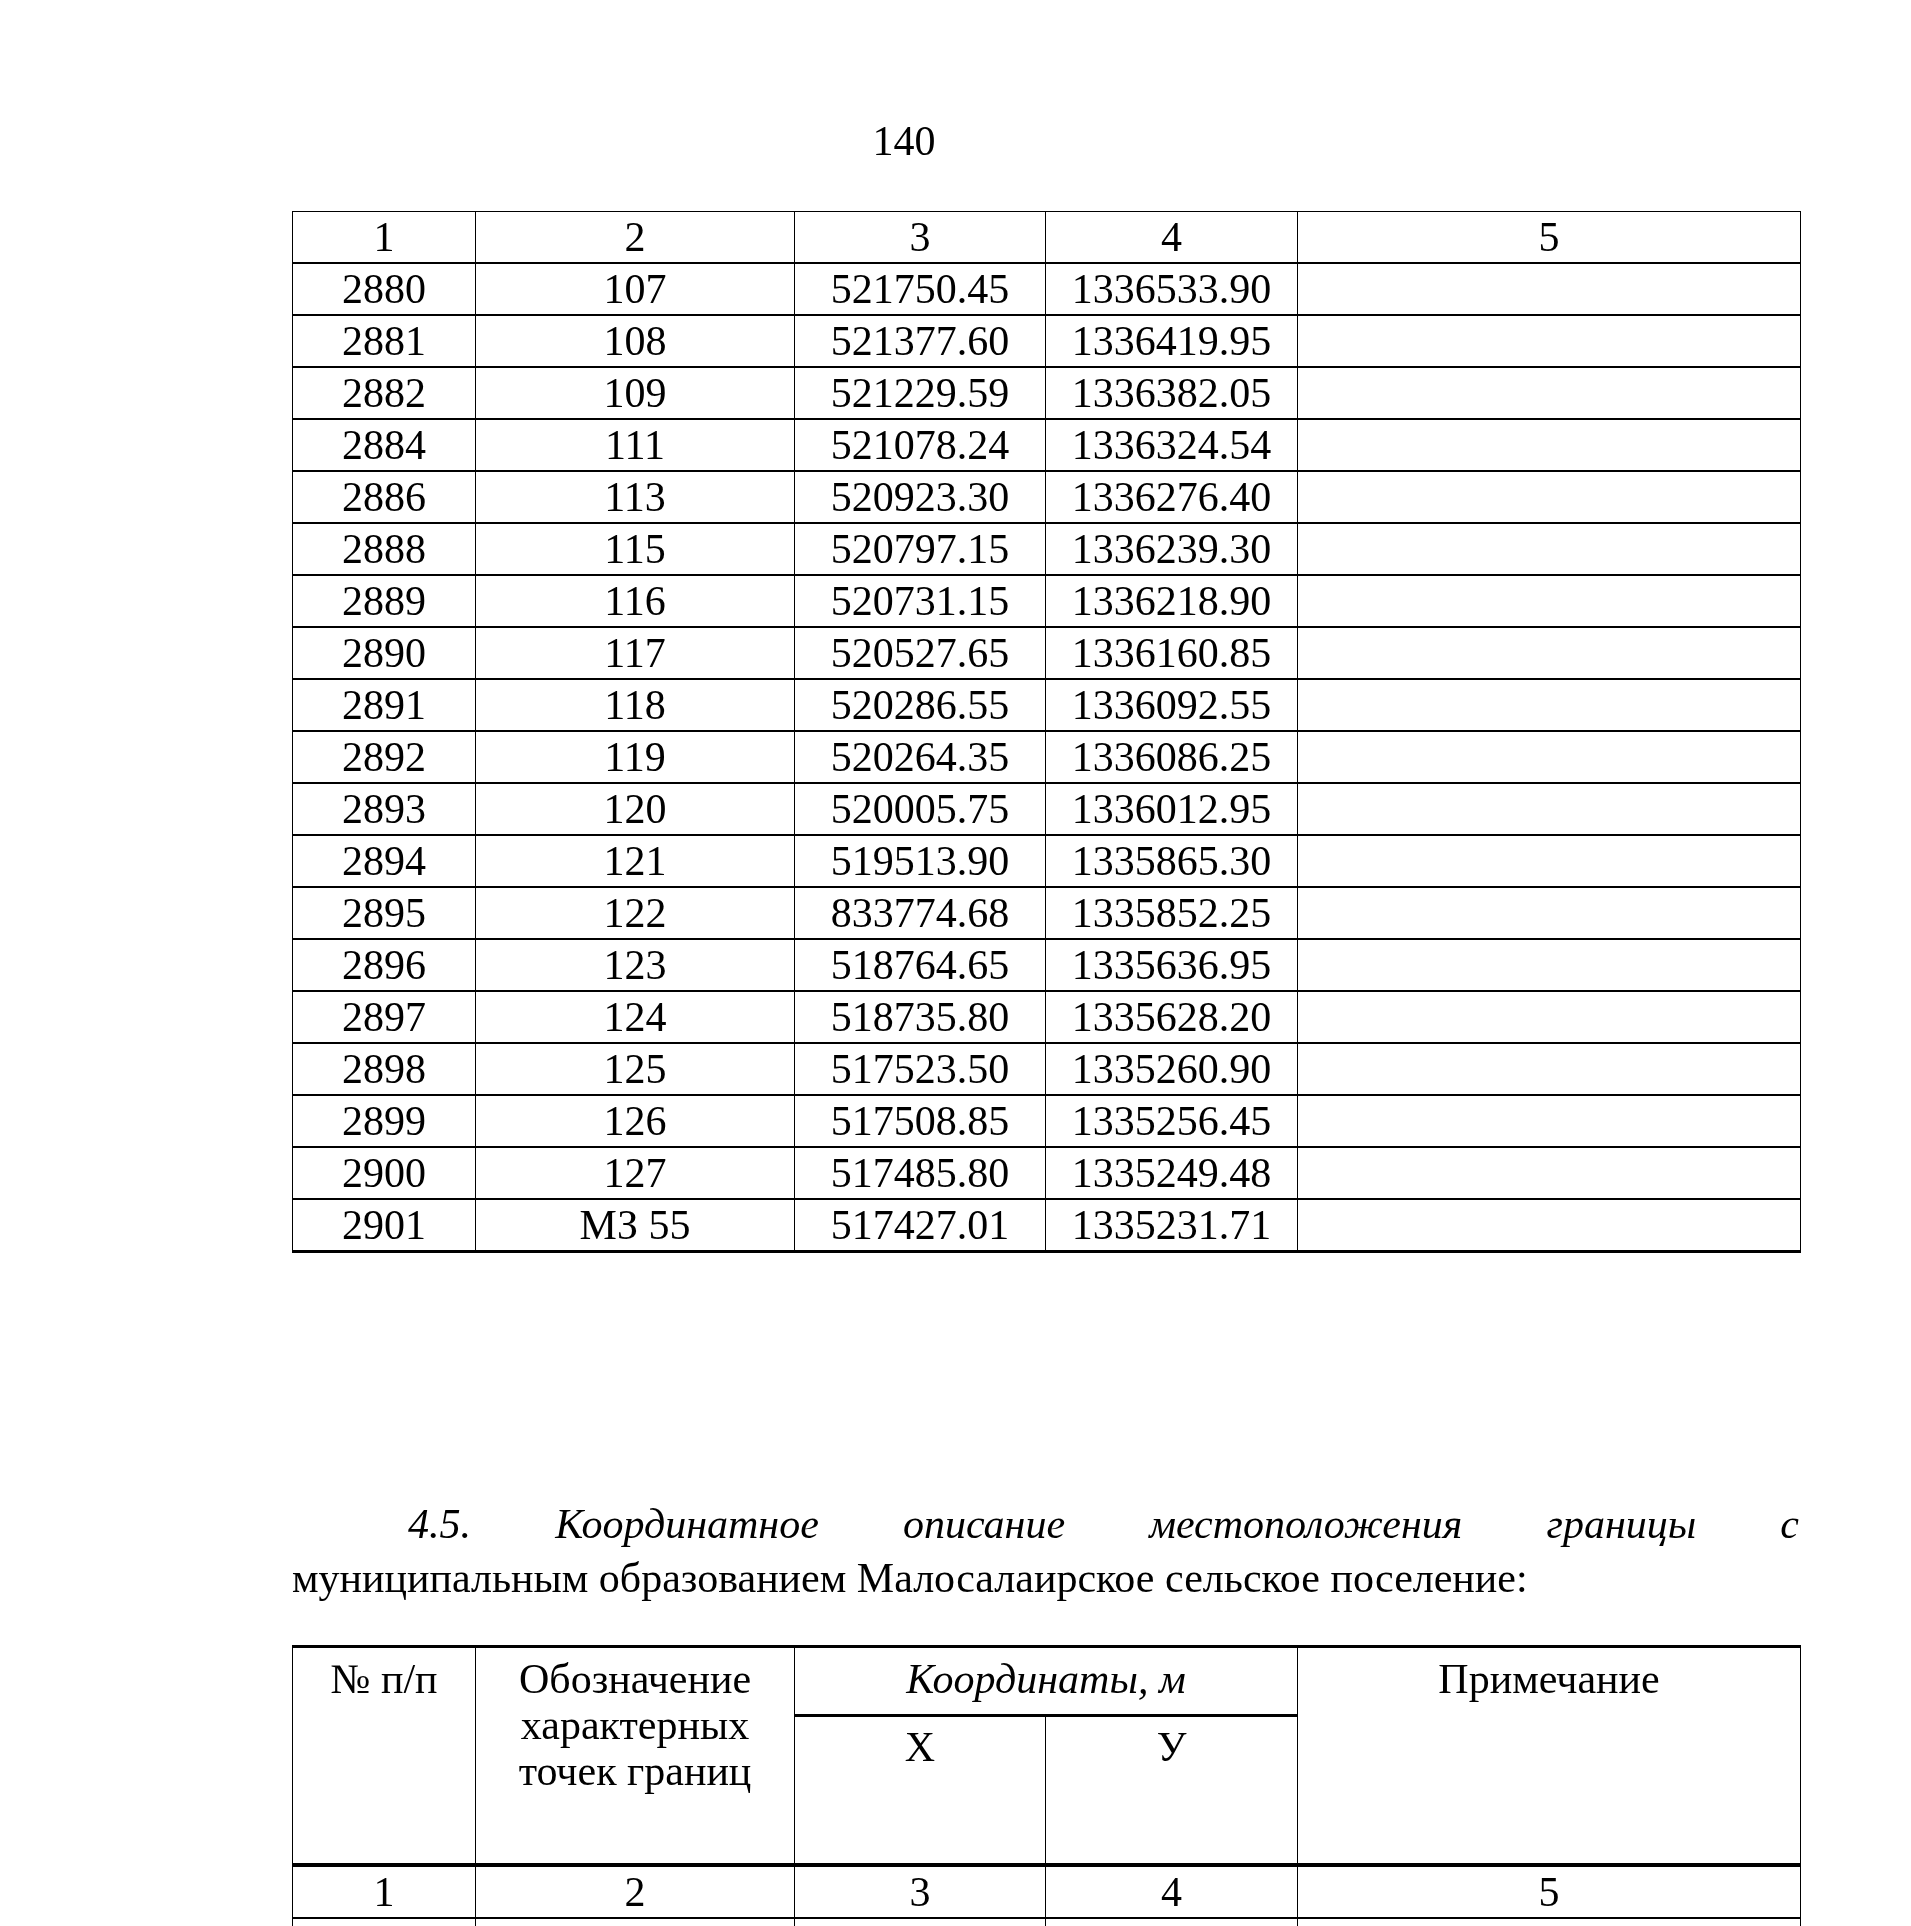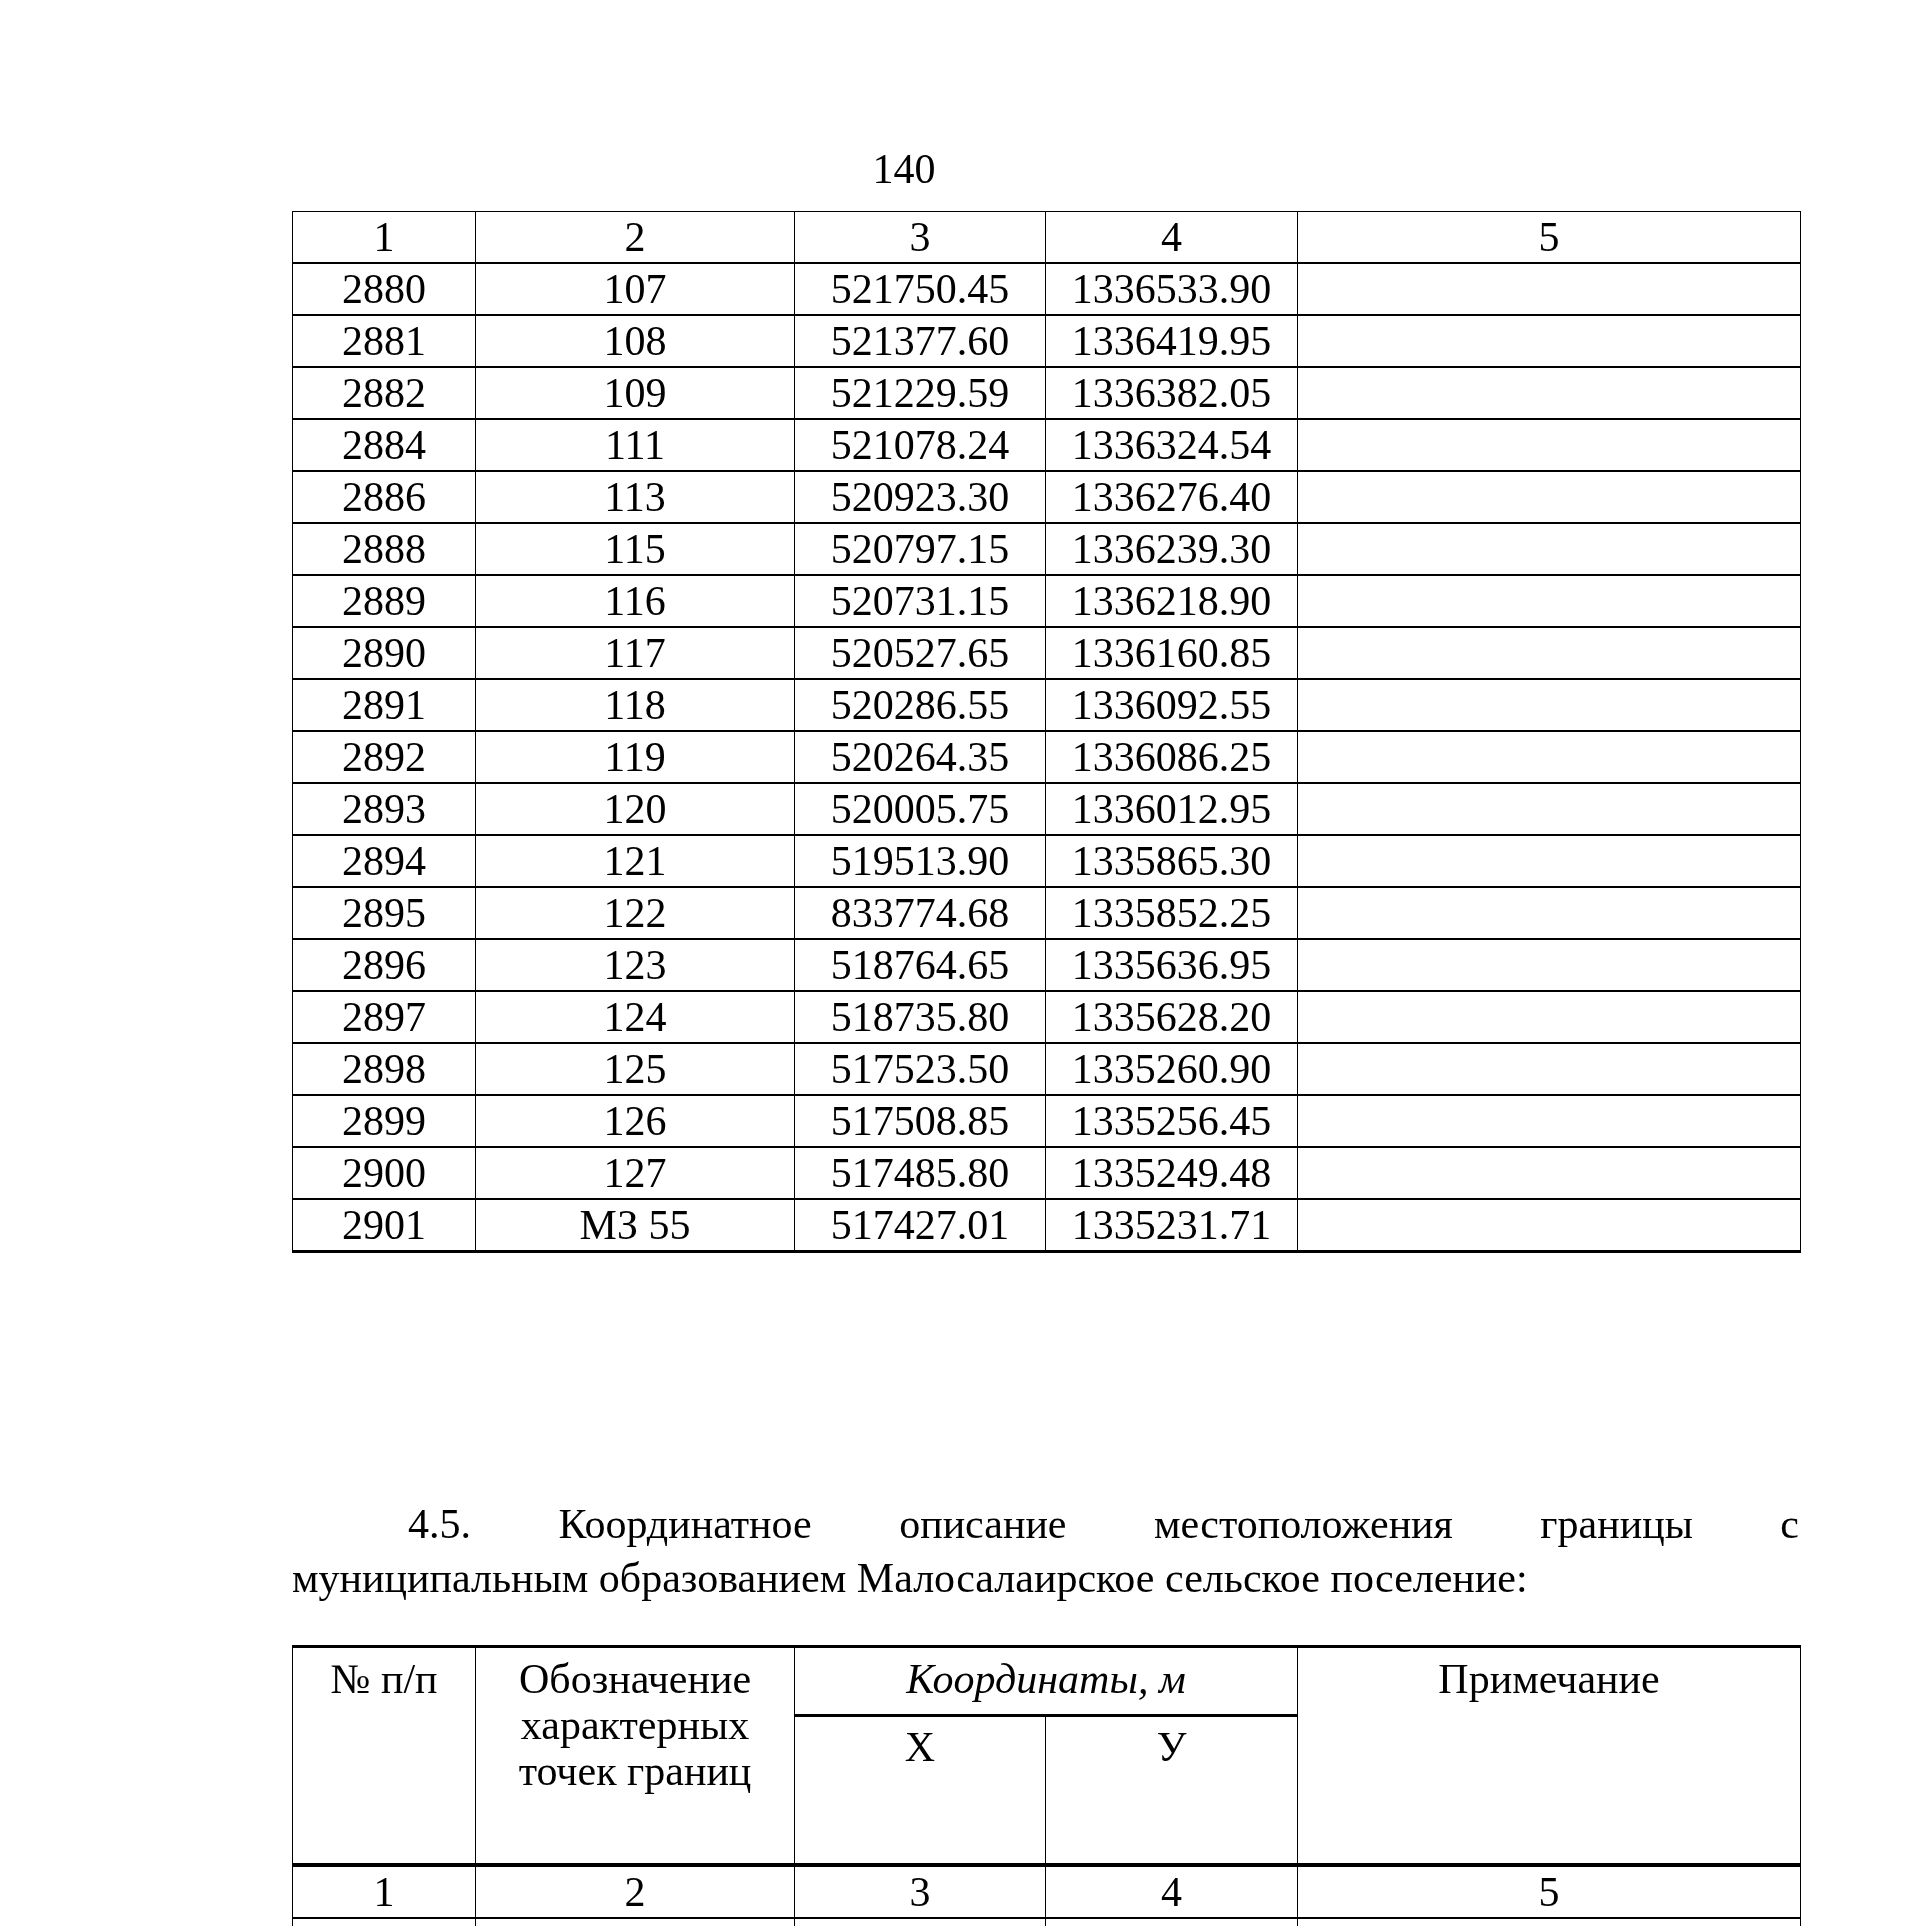--- a/index.html
+++ b/index.html
@@ -2,21 +2,21 @@
 <html style="font-size:6.2px"><head>
 <meta charset="utf-8">
 <style>
   html, body { margin: 0; padding: 0; background: #ffffff; }
   body {
     width: 1911px; height: 2703px; position: relative; overflow: hidden;
     font-family: "Liberation Serif", "DejaVu Serif", serif; color: #000;
   }
   .page-number {
     position: absolute; top: 116px; left: 0; width: 1808px;
-    text-align: center; font-size: 42px; line-height: 50px; margin-top: 28px;
+    text-align: center; font-size: 42px; line-height: 50px;
   }
   table.grid {
     position: absolute; left: 292px; width: 1507px;
     border-collapse: collapse; table-layout: fixed;
     font-size: 42px;
   }
   table.grid td, table.grid th {
     border: 1.5px solid #000; padding: 0; text-align: center;
     vertical-align: middle; font-weight: normal; line-height: 46px;
     overflow: hidden; white-space: nowrap;
@@ -29,20 +29,21 @@
   col.c5 { width: 503px; }
   #table1 { top: 211px; border-bottom: 3.1px solid #000; }
   #table1 tr.row td { border-bottom-width: 2.7px; }
   .para {
     position: absolute; left: 292px; width: 1507px;
     font-size: 42px; line-height: 54px;
   }
   .para-line1 {
     top: 1497px; text-align: justify; text-align-last: justify;
     text-indent: 116px;
+    font-style: italic;
   }
   .para-line2 { top: 1551px; }
   #table2-head { top: 1645px; border-top: 3.1px solid #000; }
   #table2-head th { vertical-align: top; padding-top: 7.7px; white-space: normal; line-height: 46px; }
   #table2-head tr.top th.span2 { height: 58px; border-bottom: 3.1px solid #000; font-style: italic; }
   #table2-head tr.sub th { height: 139px; }
   #table2-head { border-bottom: 3.1px solid #000; border-radius: 25px; }
   #table2 { top: 1864px; border-top: 3.1px solid #000; }
   #table2 tr.row td { border-bottom-width: 2.7px; }
 </style>

